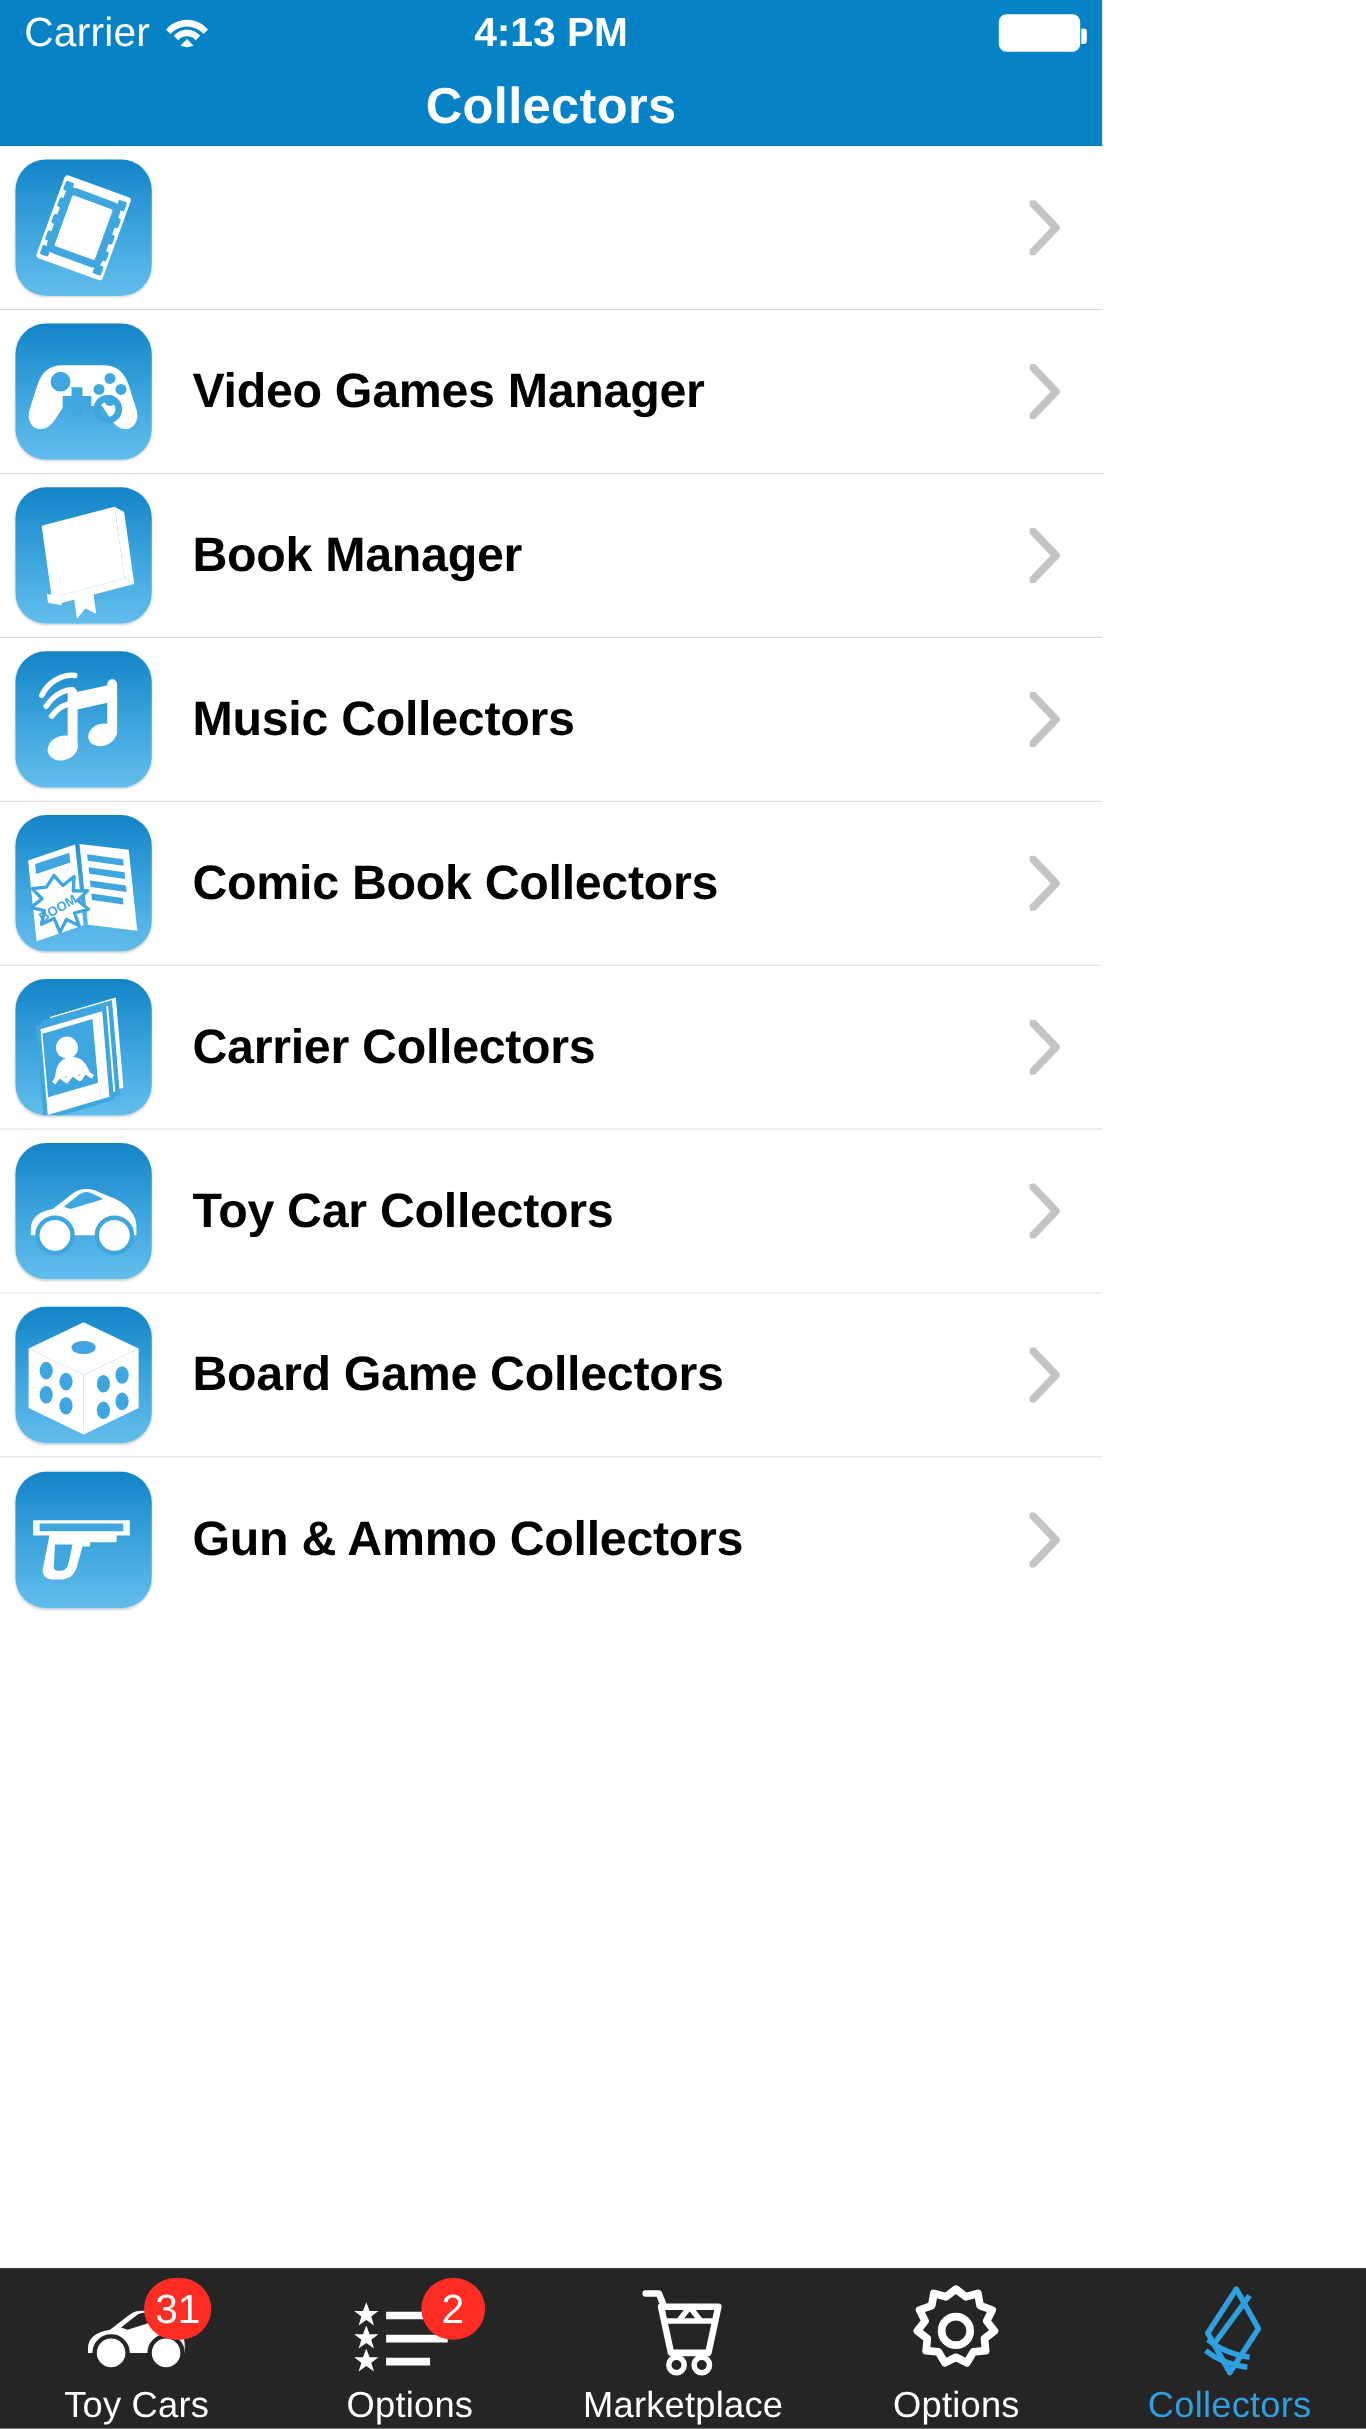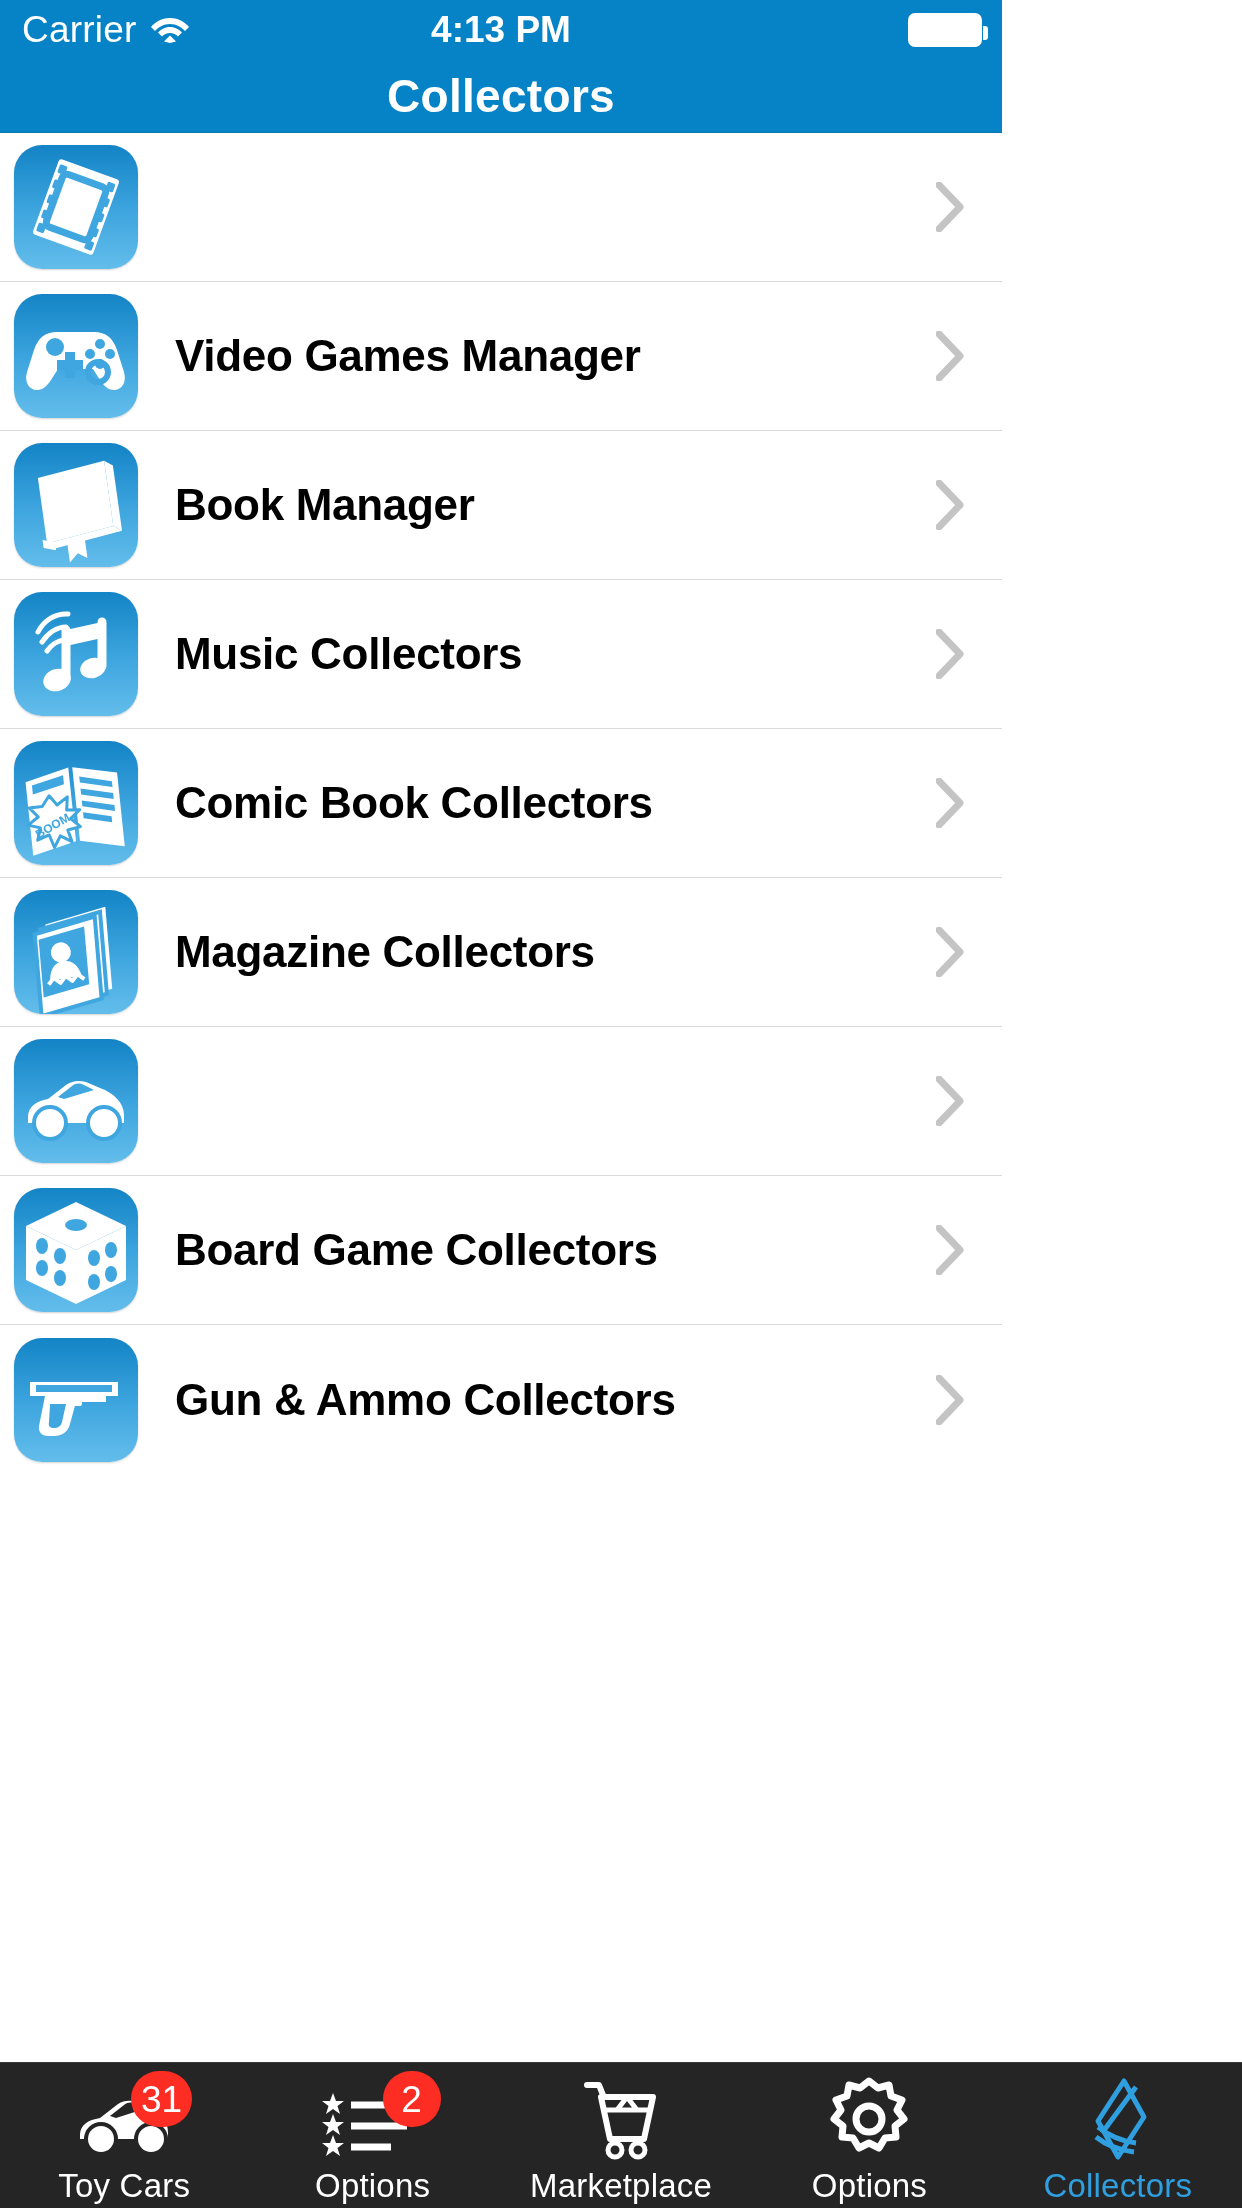--- a/index.html
+++ b/index.html
@@ -238,37 +238,38 @@
             <path d="M36 30 L98 22 L92 104 L30 112 Z" fill="#fff"></path>
             <path d="M30 34 L92 26 L86 108 L24 116 Z" fill="#fff" stroke="#3fa6df" stroke-width="4"></path>
             <path d="M24 38 L86 30 L80 112 L18 120 Z" fill="#fff" stroke="#3fa6df" stroke-width="4"></path>
             <path d="M27 44 L74 38 L70 96 L23 102 Z" fill="#3fa6df"></path>
             <circle cx="47" cy="60" r="10" fill="#fff"></circle>
             <path d="M32 86 C34 74 40 69 48 69 C56 69 62 74 64 86 Z" fill="#fff"></path>
             <path d="M30 90 l6 -6 l6 6 l6 -6 l6 6 l6 -6 l6 6" fill="none" stroke="#fff" stroke-width="4" stroke-linejoin="round"></path>
           </g>
         </svg>
       </div>
-      <div class="row-label">Magazine Collectors</div>
+      <div class="row-label">Carrier Collectors</div>
       <span class="chevron">
         <svg width="28" height="50" viewBox="0 0 28 50">
             <path d="M3 3 L24 25 L3 47" fill="none" stroke="#c4c4c4" stroke-width="7" stroke-linecap="round" stroke-linejoin="round"></path>
           </svg>
       </span>
     </div>
 
     <div class="row">
       <div class="app-icon">
         <svg viewBox="0 0 124 124">
           <path d="M14 78 C14 68 22 62 34 60 L52 46 C58 42 64 41 72 43 L86 49 C100 54 110 64 110 76 L110 84 L14 84 Z" fill="#fff"></path>
           <path d="M44 58 L58 47 C62 44 66 44 70 46 L80 51 L50 60 Z" fill="#3fa6df"></path>
           <circle cx="36" cy="84" r="16" fill="#fff" stroke="#3fa6df" stroke-width="4"></circle>
           <circle cx="90" cy="84" r="16" fill="#fff" stroke="#3fa6df" stroke-width="4"></circle>
         </svg>
       </div>
+      <div class="row-label">Toy Car Collectors</div>
       <span class="chevron">
         <svg width="28" height="50" viewBox="0 0 28 50">
             <path d="M3 3 L24 25 L3 47" fill="none" stroke="#c4c4c4" stroke-width="7" stroke-linecap="round" stroke-linejoin="round"></path>
           </svg>
       </span>
     </div>
 
     <div class="row">
       <div class="app-icon">
         <svg viewBox="0 0 124 124">

